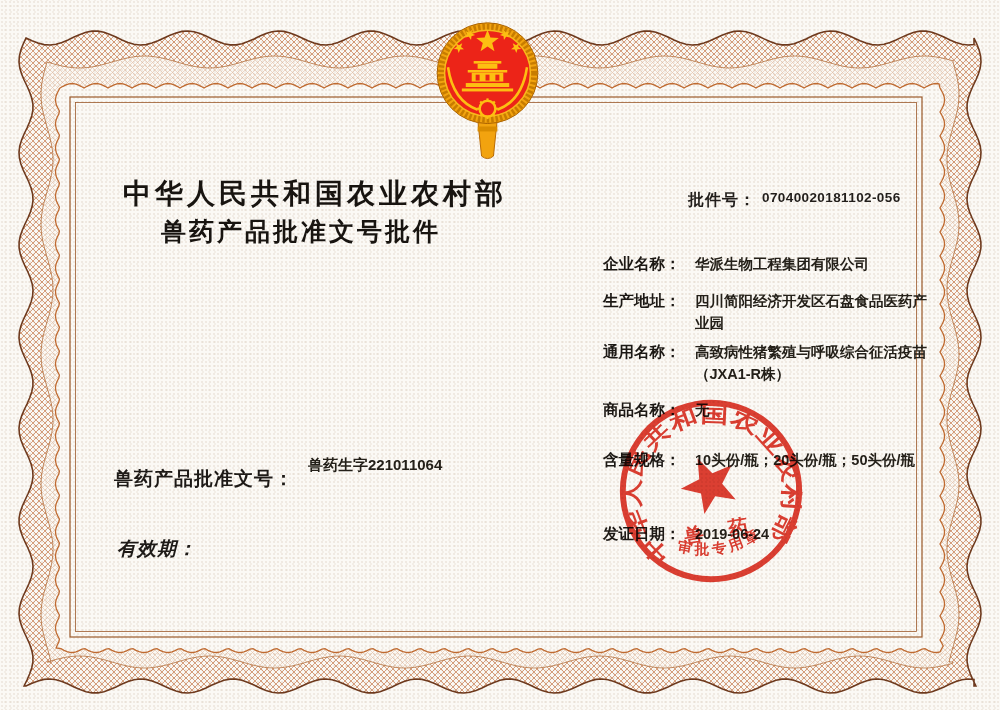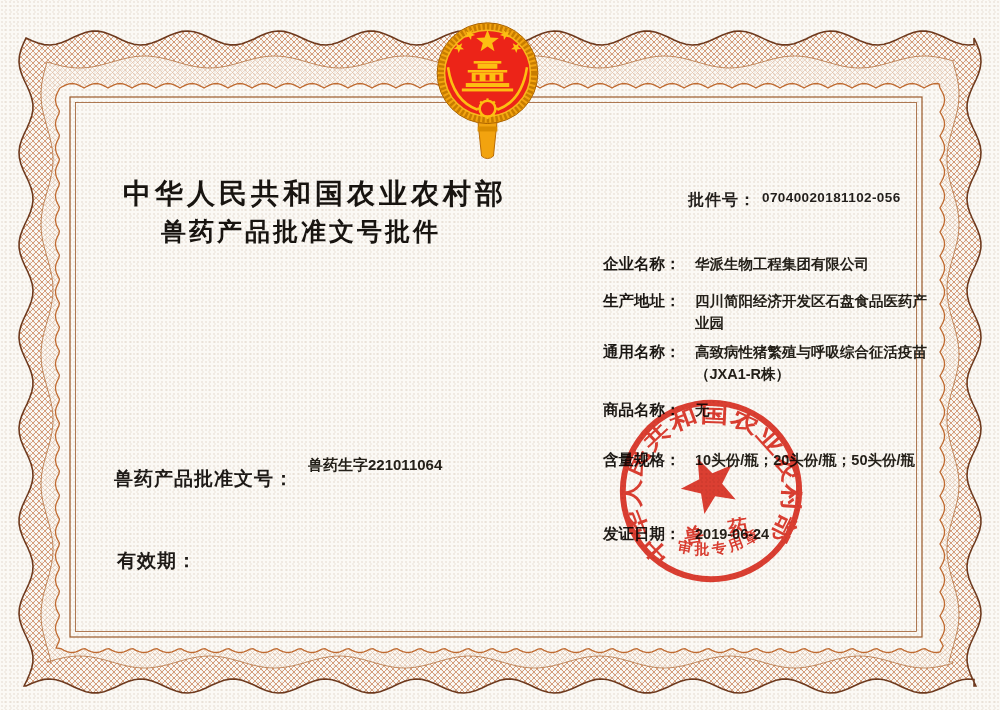--- a/index.html
+++ b/index.html
@@ -38,21 +38,21 @@
   .paragraph{
     position:absolute;left:92px;top:290px;width:462px;
     font-weight:700;font-size:18px;line-height:1.6;text-indent:2em;
     color:#1e1a17;text-align:justify;
   }
 
   .lf-label{position:absolute;font-weight:700;white-space:nowrap;color:#1e1a17;margin-top:16px;}
   .lf-value{position:absolute;font-size:15px;white-space:nowrap;font-weight:600;color:#242019;}
   .l-code-label{left:114px;top:450px;font-size:19px;letter-spacing:1px;}
   .l-code-value{left:308px;top:456px;}
-  .l-valid-label{left:117px;top:532px;font-size:19px;letter-spacing:1px;}
+  .l-valid-label{left:117px;top:520px;font-size:19px;letter-spacing:1px;font-style:italic;}
   .l-valid-value{left:308px;top:526px;}
 
   .right-col{position:absolute;left:592px;top:250px;width:352px;}
   .r-row{position:absolute;left:4px;display:flex;width:100%;justify-content:center;}
   .r-row .lbl{flex:0 0 92px;font-weight:700;font-size:15.5px;white-space:nowrap;color:#1c1814;}
   .r-row .val{flex:1;font-size:14.5px;line-height:1.5;font-weight:600;color:#242019;max-width:246px;}
   .r-row-0{top:4px;}
   .r-row-1{top:41px;font-family:Liberation Serif, serif;}
   .r-row-2{top:92px;}
   .r-row-3{top:150px;}

